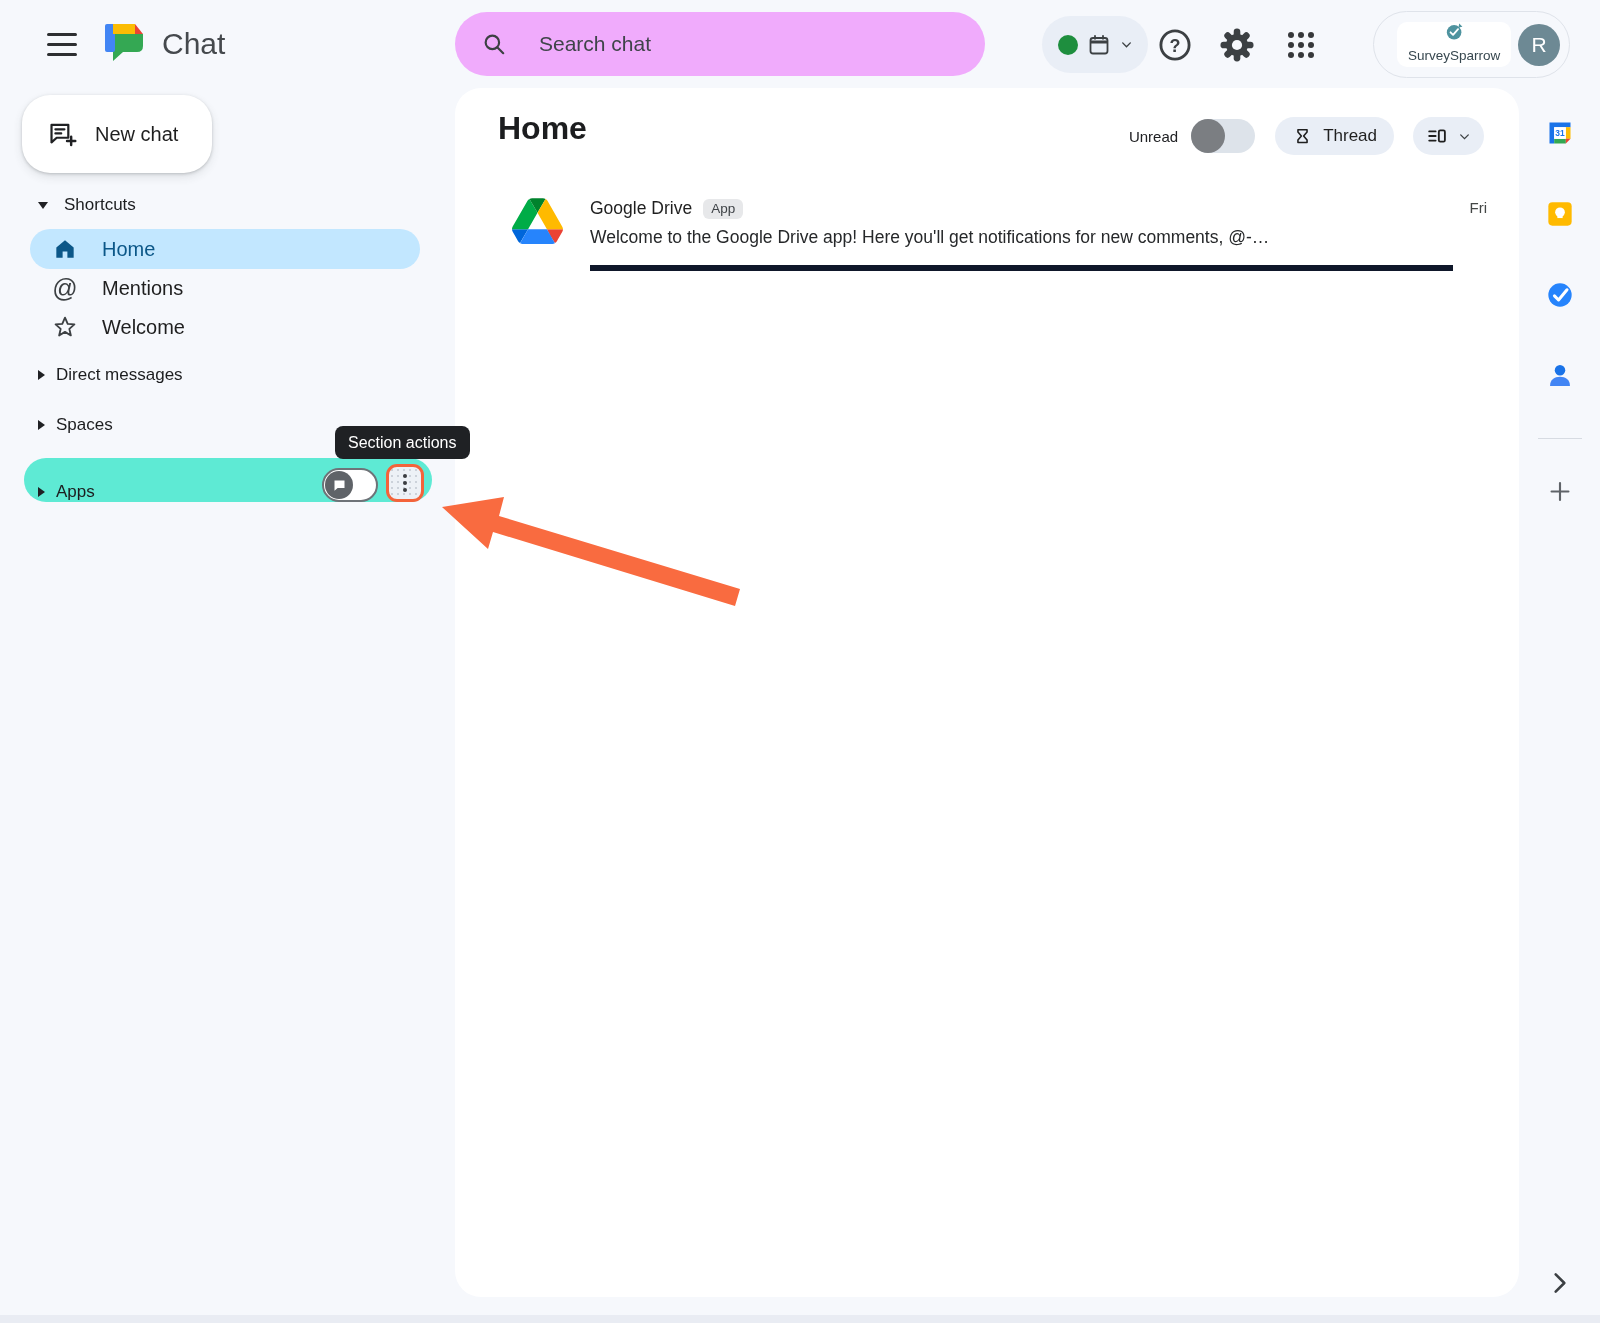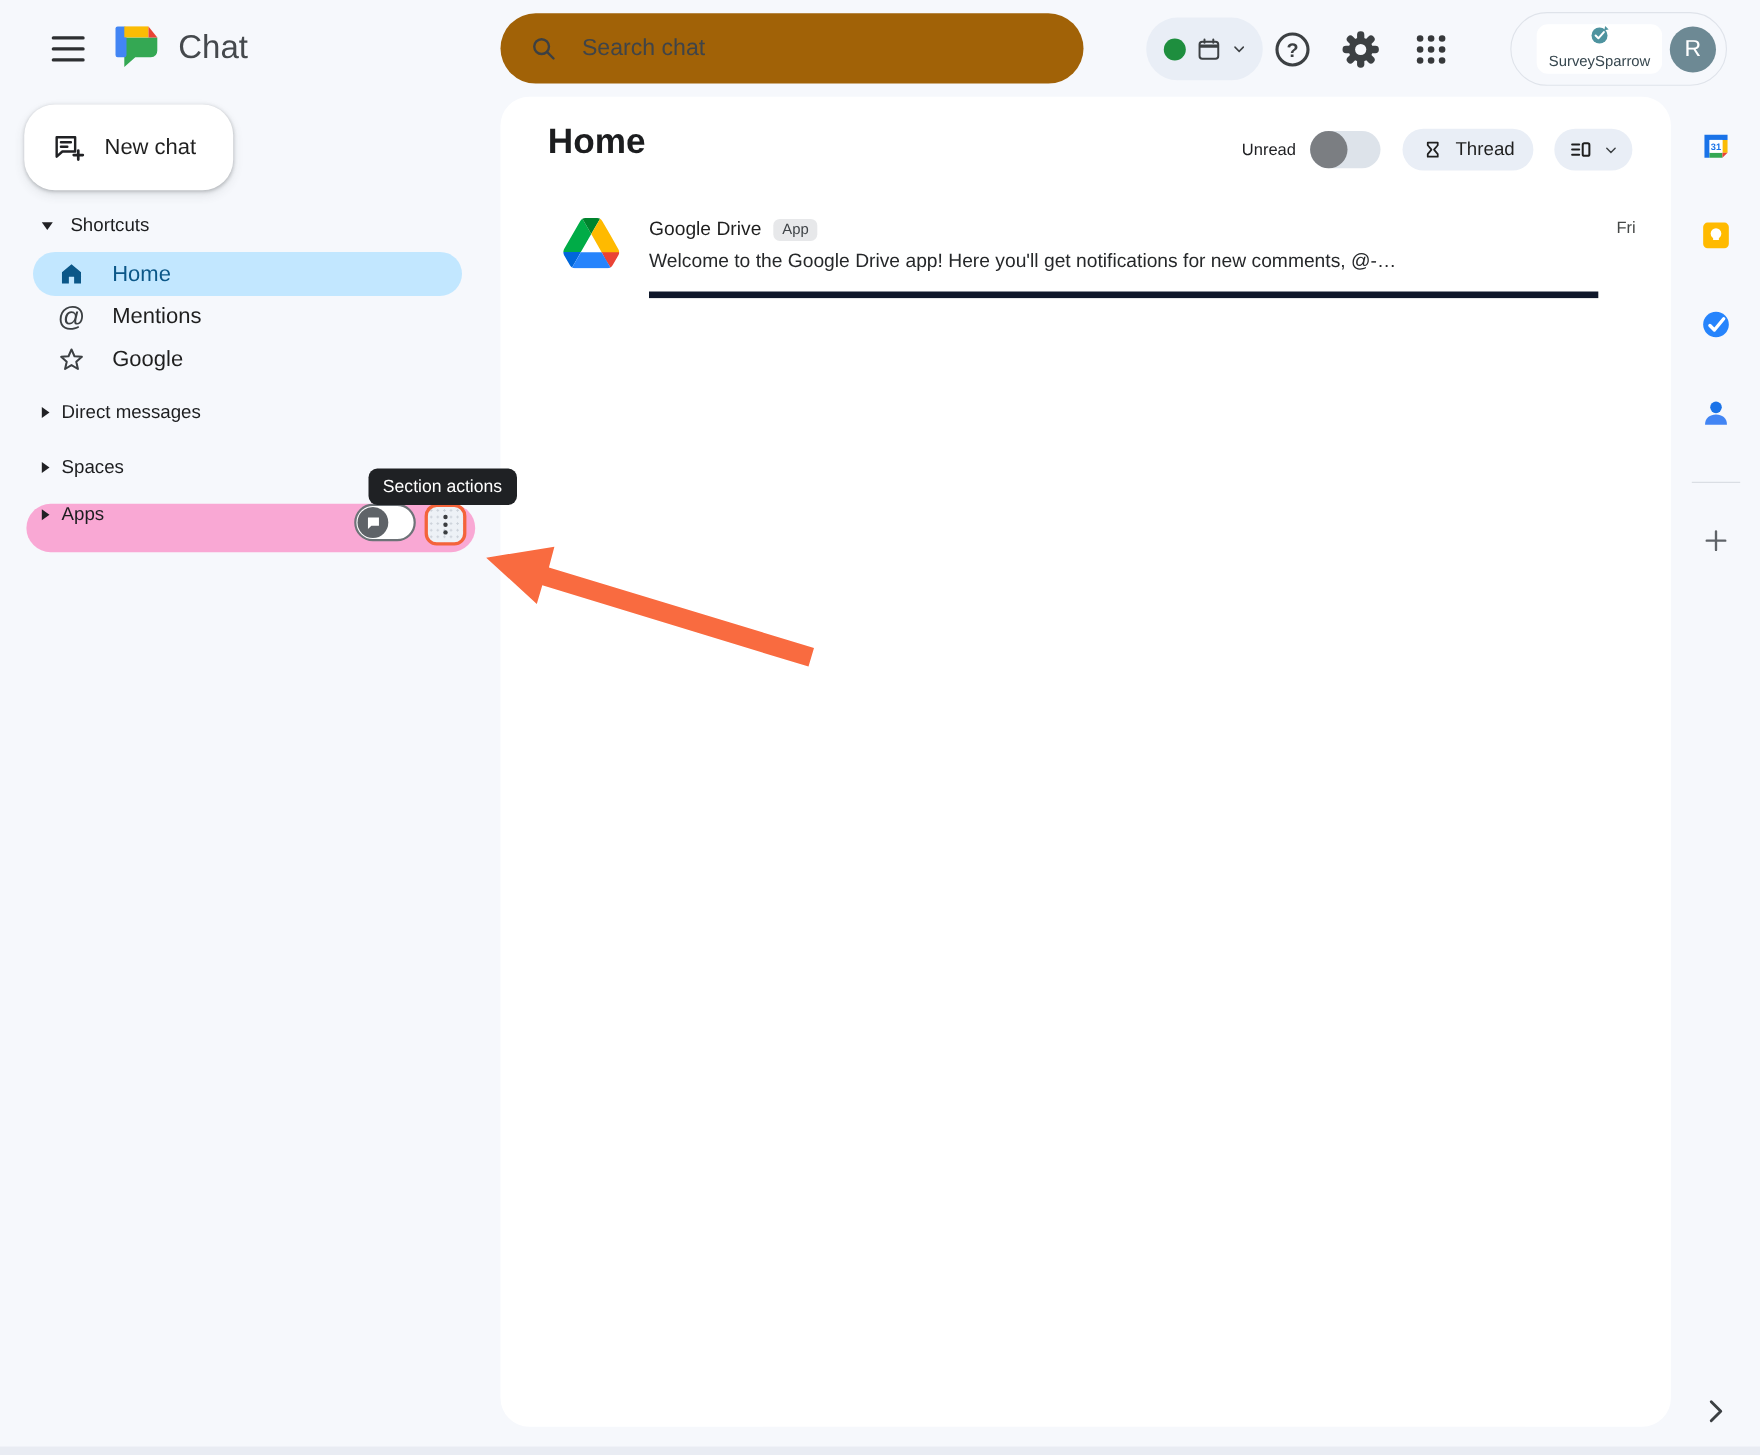--- a/index.html
+++ b/index.html
@@ -8,21 +8,21 @@
   .page { position:relative; width:1600px; height:1323px; background:#f6f8fc;text-decoration:underline; }
 
   
   .topbar { position:absolute; left:0; top:0; width:1600px; height:88px; }
   .iconbtn { position:absolute; border:none; background:transparent; cursor:pointer; display:flex; align-items:center; justify-content:center; }
   .hamburger { left:38px; top:20px; width:48px; height:48px; border-radius:50%; }
   .hamburger .bars { display:flex; flex-direction:column; gap:7px; }
   .hamburger .bars i { display:block; width:30px; height:3px; background:#2d2f31; border-radius:2px; }
   .brand { position:absolute; left:101px; top:20px; display:flex; align-items:center; gap:13px; }
   .brand-name { font-size:30px; color:#45494d; letter-spacing:0; }
-  .search { position:absolute; left:455px; top:12px; width:530px; height:64px; background:#a16207; border-radius:32px; display:flex; align-items:center; padding:0 18px 0 26px; gap:22px; }
+  .search { position:absolute; left:455px; top:12px; width:530px; height:64px; background:#f0abfc; border-radius:32px; display:flex; align-items:center; padding:0 18px 0 26px; gap:32px; }
   .search input { flex:1; border:none; background:transparent; outline:none; font-size:21px; color:#202124; font-family:inherit; }
   .search input::placeholder { color:#3f4449; opacity:1; }
   .status-pill { left:1042px; top:16px; width:106px; height:57px; background:#e9eef6; border-radius:29px; gap:9px; }
   .status-dot { width:20px; height:20px; border-radius:50%; background:#1e8e3e; }
   .help-btn { left:1155px; top:25px; width:40px; height:40px; }
   .gear-btn { left:1217px; top:25px; width:40px; height:40px; }
   .grid-btn { left:1281px; top:25px; width:40px; height:40px; }
   .grid9 { display:grid; grid-template-columns:repeat(3,6px); grid-template-rows:repeat(3,6px); gap:4px; }
   .grid9 i { width:6px; height:6px; border-radius:50%; background:#37393b; }
   .account { position:absolute; left:1373px; top:11px; width:197px; height:67px; border:1.5px solid #dfe3ea; border-radius:34px; display:flex; align-items:center; justify-content:space-between; padding:0 9px 0 23px; cursor:pointer; }
@@ -34,21 +34,21 @@
   .sidebar { position:absolute; left:0; top:88px; width:455px; height:1209px; }
   .new-chat { position:absolute; left:22px; top:7px; width:190px; height:78px; background:#fff; border:none; border-radius:28px; display:flex; align-items:center; gap:17px; padding:0 0 0 25px; box-shadow:0 1px 3px rgba(60,64,67,.25), 0 4px 10px rgba(60,64,67,.12); cursor:pointer; }
   .new-chat span.lbl { font-size:20px; font-weight:500; color:#1f1f1f; }
   .sec-head { position:absolute; left:38px; display:flex; align-items:center; gap:11px; font-size:17px; font-weight:500; color:#1c1d1f; cursor:pointer; background:none; border:none; font-family:inherit; }
   .caret-down { width:0; height:0; border-left:5.5px solid transparent; border-right:5.5px solid transparent; border-top:7px solid #202124; }
   .caret-right { width:0; height:0; border-top:5.5px solid transparent; border-bottom:5.5px solid transparent; border-left:7px solid #202124; }
   .nav-item { position:absolute; left:30px; width:390px; height:40px; border-radius:20px; display:flex; align-items:center; gap:24px; padding:0 0 0 22px; font-size:20px; color:#1f1f1f; cursor:pointer; background:none; border:none; font-family:inherit; }
   .nav-item .nicon { width:26px; display:flex; justify-content:center; }
   .nav-item.active { background:#c2e7ff; color:#0b5788; }
   .at-glyph { font-size:25px; color:#3c4043; line-height:1; }
-  .apps-row { position:absolute; left:24px; top:370px; width:408px; height:44px; background:#f9a8d4; border-radius:22px; display:flex; align-items:flex-start; padding:0 8px 12px 14px; }
+  .apps-row { position:absolute; left:24px; top:370px; width:408px; height:44px; background:#5eead4; border-radius:22px; display:flex; align-items:flex-end; padding:0 8px 0 14px; }
   .apps-row .sec-inline { display:flex; align-items:center; gap:11px; font-size:17px; font-weight:500; color:#1c1d1f; cursor:pointer; flex:1; }
   .chat-pill { width:56px; height:34px; border:2px solid #6e7378; border-radius:17px; background:#fff; display:flex; align-items:center; padding:1px; cursor:pointer; margin-right:8px; }
   .chat-pill .circ { width:28px; height:28px; border-radius:50%; background:#5f6368; display:flex; align-items:center; justify-content:center; }
   .kebab { width:38px; height:38px; border:3px solid #f4633a; border-radius:11px; background:#edf1f6; background-image:radial-gradient(#ccd2da 1px, transparent 1.2px); background-size:6px 6px; display:flex; flex-direction:column; align-items:center; justify-content:center; gap:3px; cursor:pointer; }
   .kebab i { width:4px; height:4px; border-radius:50%; background:#3a3d40; }
   .tooltip { position:absolute; left:335px; top:338px; height:33px; background:#1f2124; color:#fff; font-size:16px; border-radius:8px; display:flex; align-items:center; padding:0 13px; white-space:nowrap; z-index:5; }
 
   
   .main { position:absolute; left:455px; top:88px; width:1064px; height:1209px; background:#fff; border-radius:26px; }
   .main-title { position:absolute; left:43px; top:14px; font-size:32px; color:#1c1d1f; line-height:52px; }
@@ -211,21 +211,21 @@
       <span class="nicon at-glyph">@</span>
       <span>Mentions</span>
     </button>
 
     <button class="nav-item" style="top:219px;">
       <span class="nicon">
         <svg width="26" height="26" viewBox="0 0 24 24" fill="none" stroke="#3c4043" stroke-width="1.7" stroke-linejoin="round">
           <path d="M12 3.4 L14.5 9.1 20.7 9.6 16 13.7 17.4 19.8 12 16.5 6.6 19.8 8 13.7 3.3 9.6 9.5 9.1 Z"></path>
         </svg>
       </span>
-      <span>Google</span>
+      <span>Welcome</span>
     </button>
 
     <button class="sec-head" style="top:277px;">
       <span class="caret-right"></span>
       <span>Direct messages</span>
     </button>
 
     <button class="sec-head" style="top:327px;">
       <span class="caret-right"></span>
       <span>Spaces</span>

